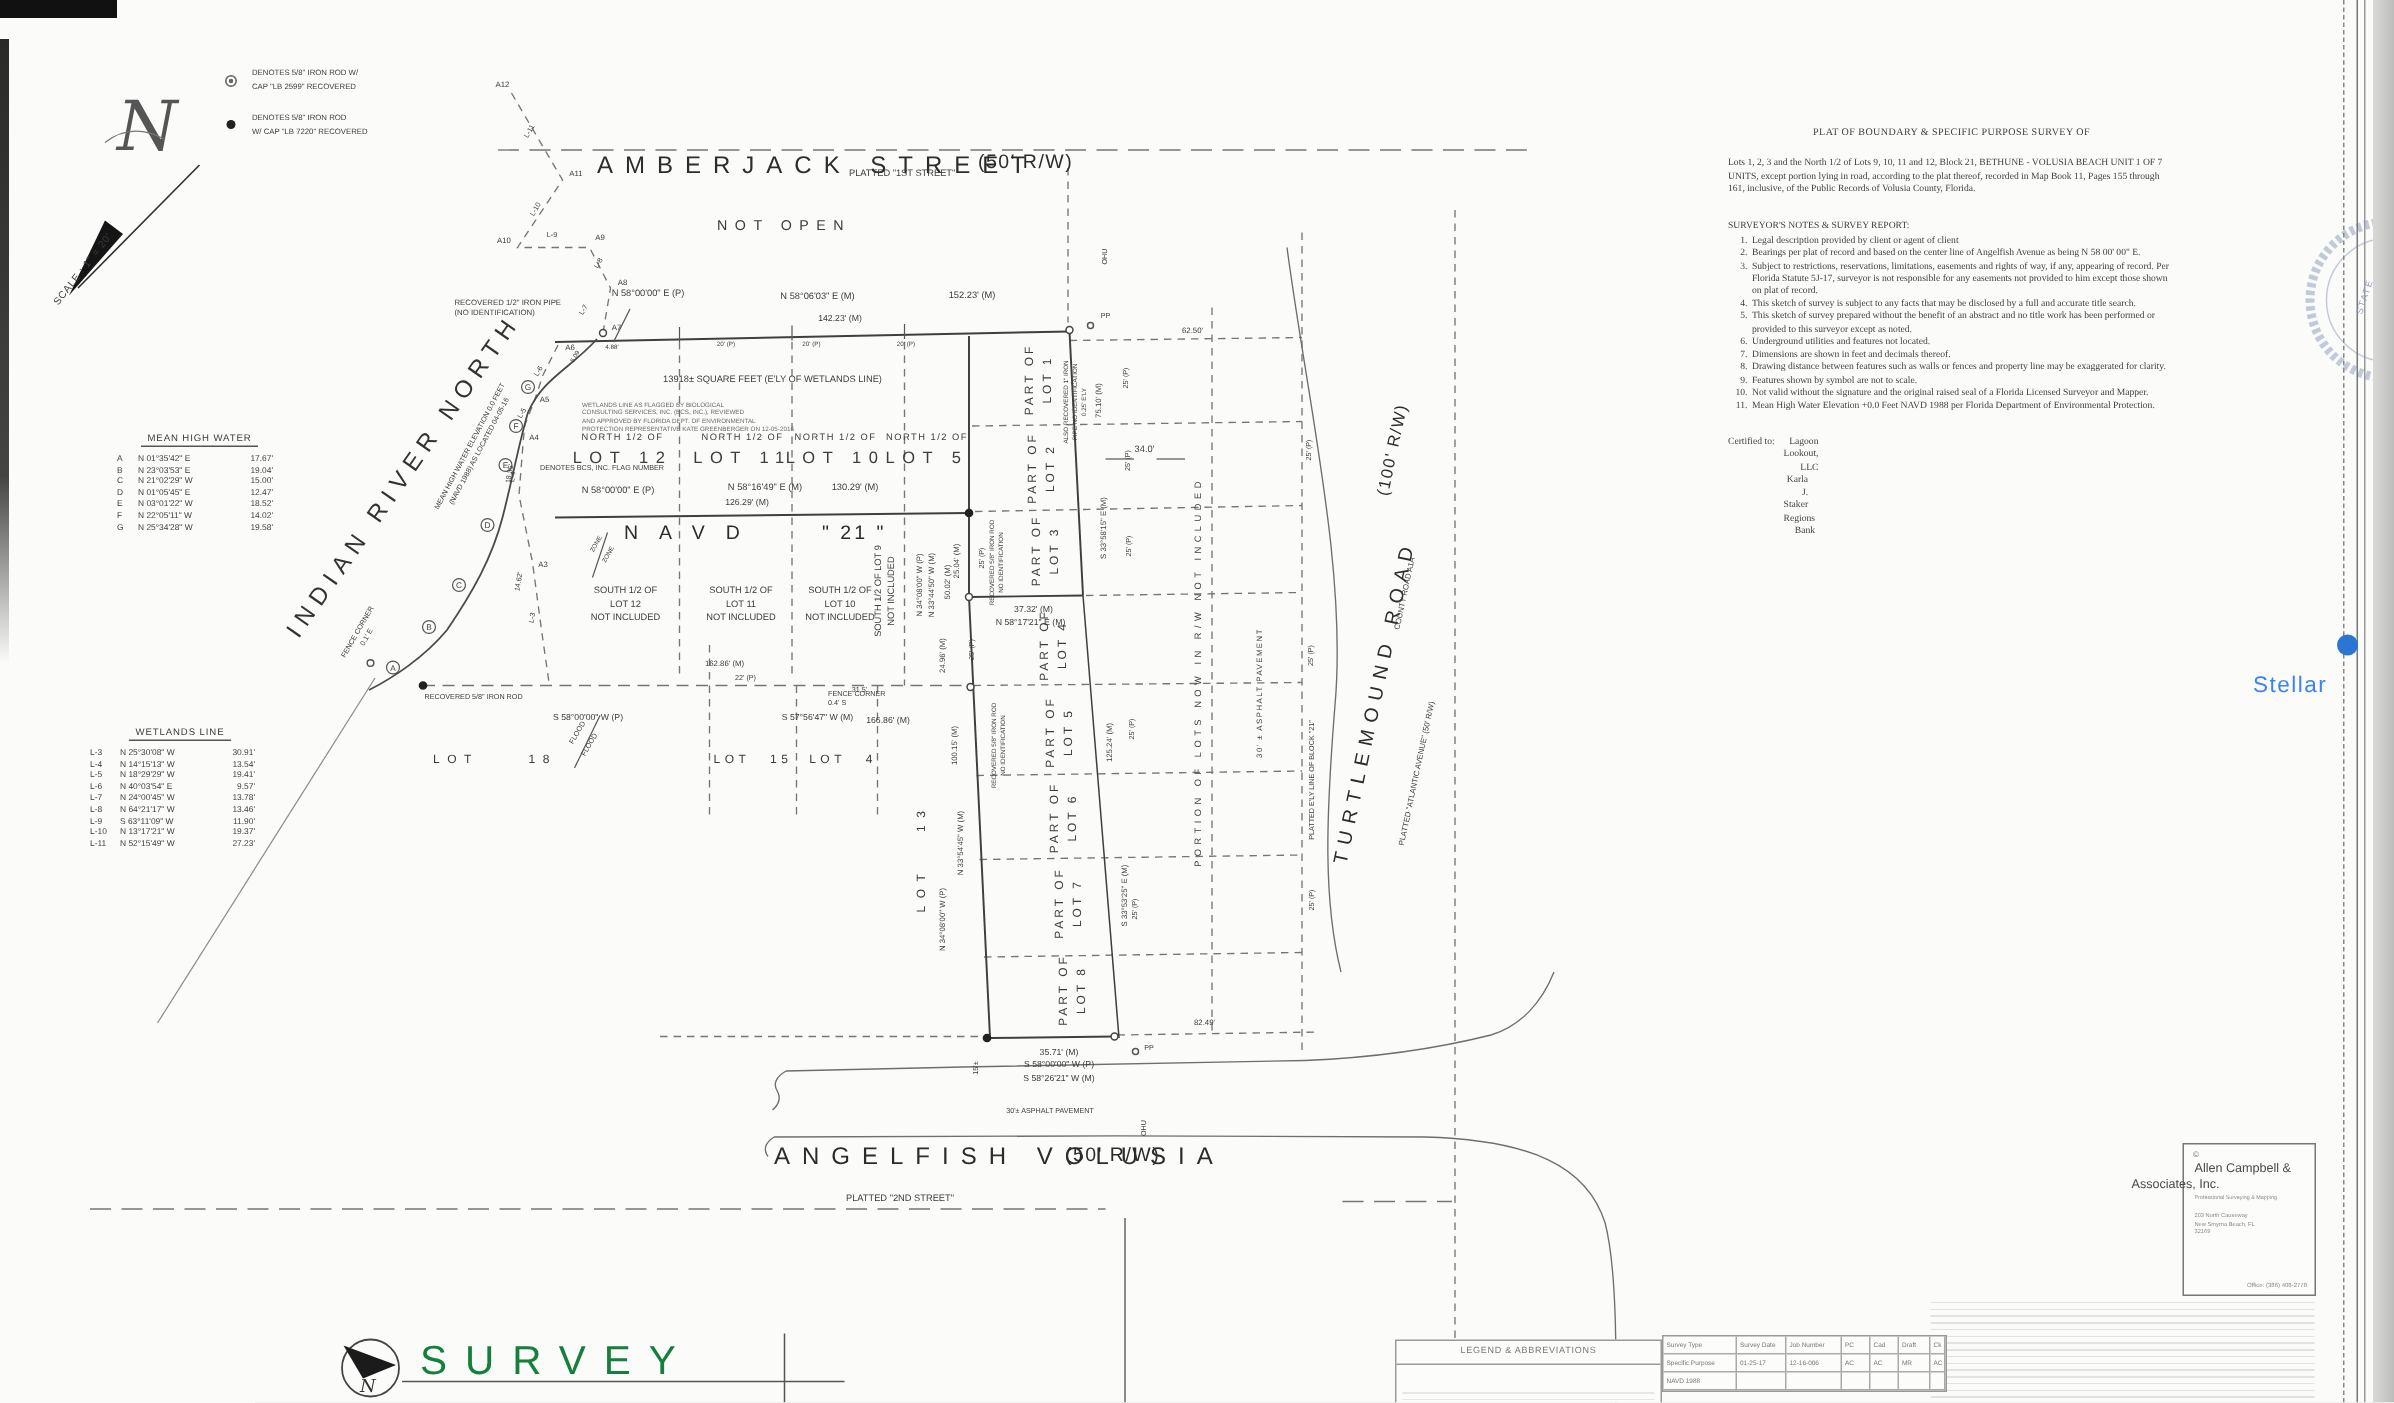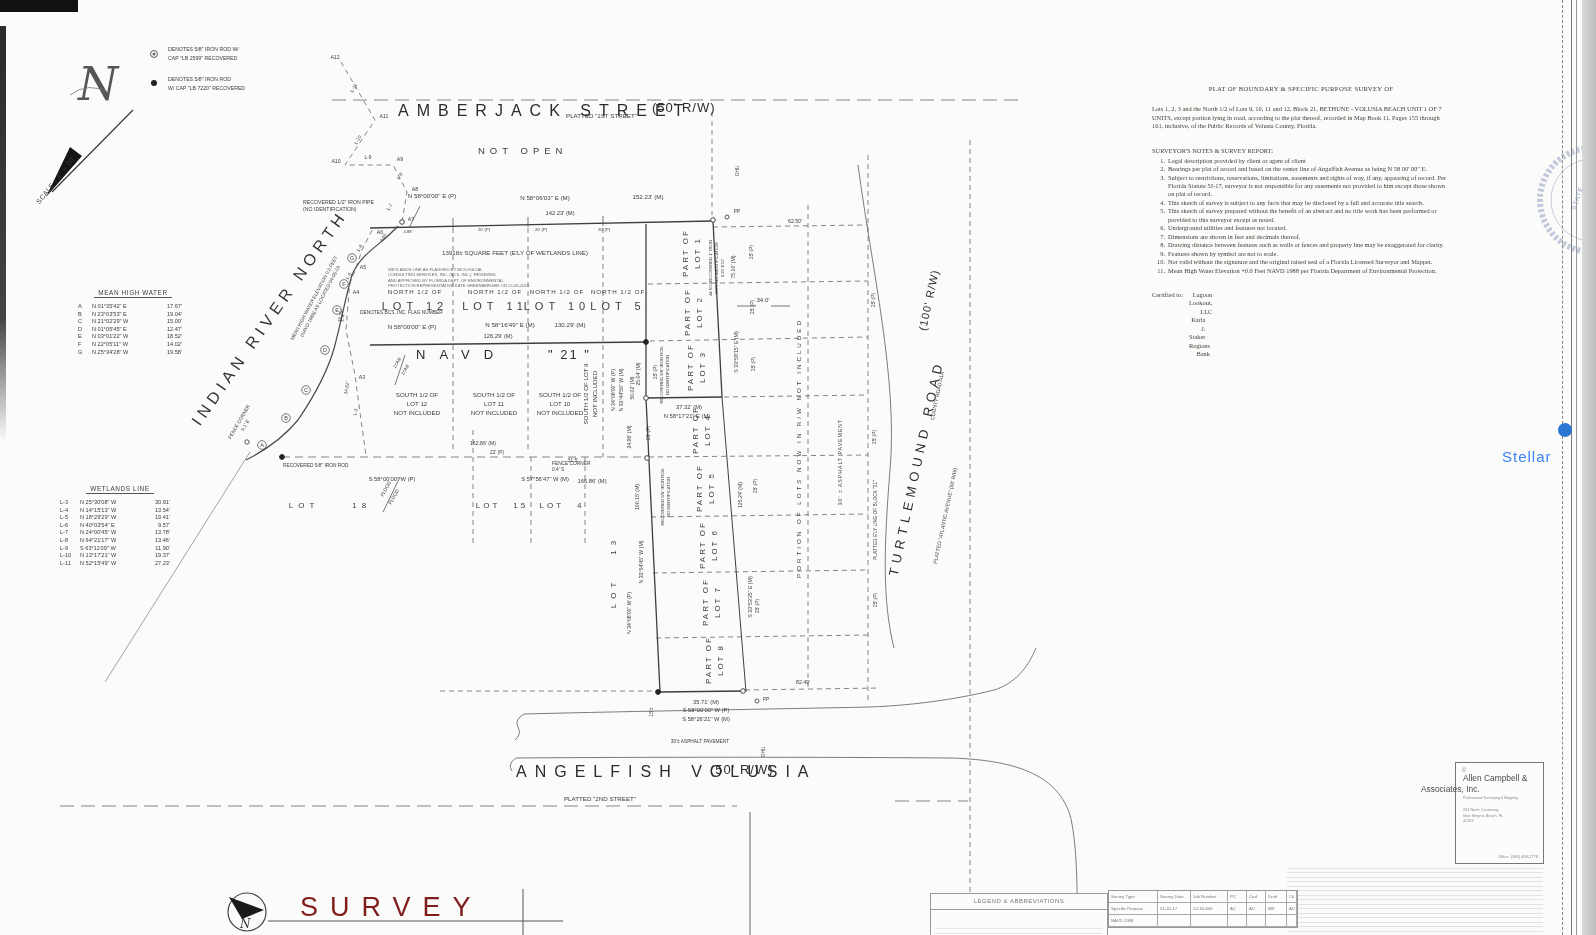--- a/index.html
+++ b/index.html
@@ -628,15 +628,15 @@
           <span></span>
           <span></span>
           <span></span>
           <span></span>
           <span></span>
           <span></span>
         </div>
       </div>
   </div>
 
-  <div class="lb" style="left:280px;top:892px;font-size:27px;letter-spacing:12px;color:#7f1d1d;margin-left:20px;">SURVEY</div>
+  <div class="lb" style="left:280px;top:892px;font-size:27px;letter-spacing:12px;color:#15803d;">SURVEY</div>
 
 </div>
 
 </body></html>

